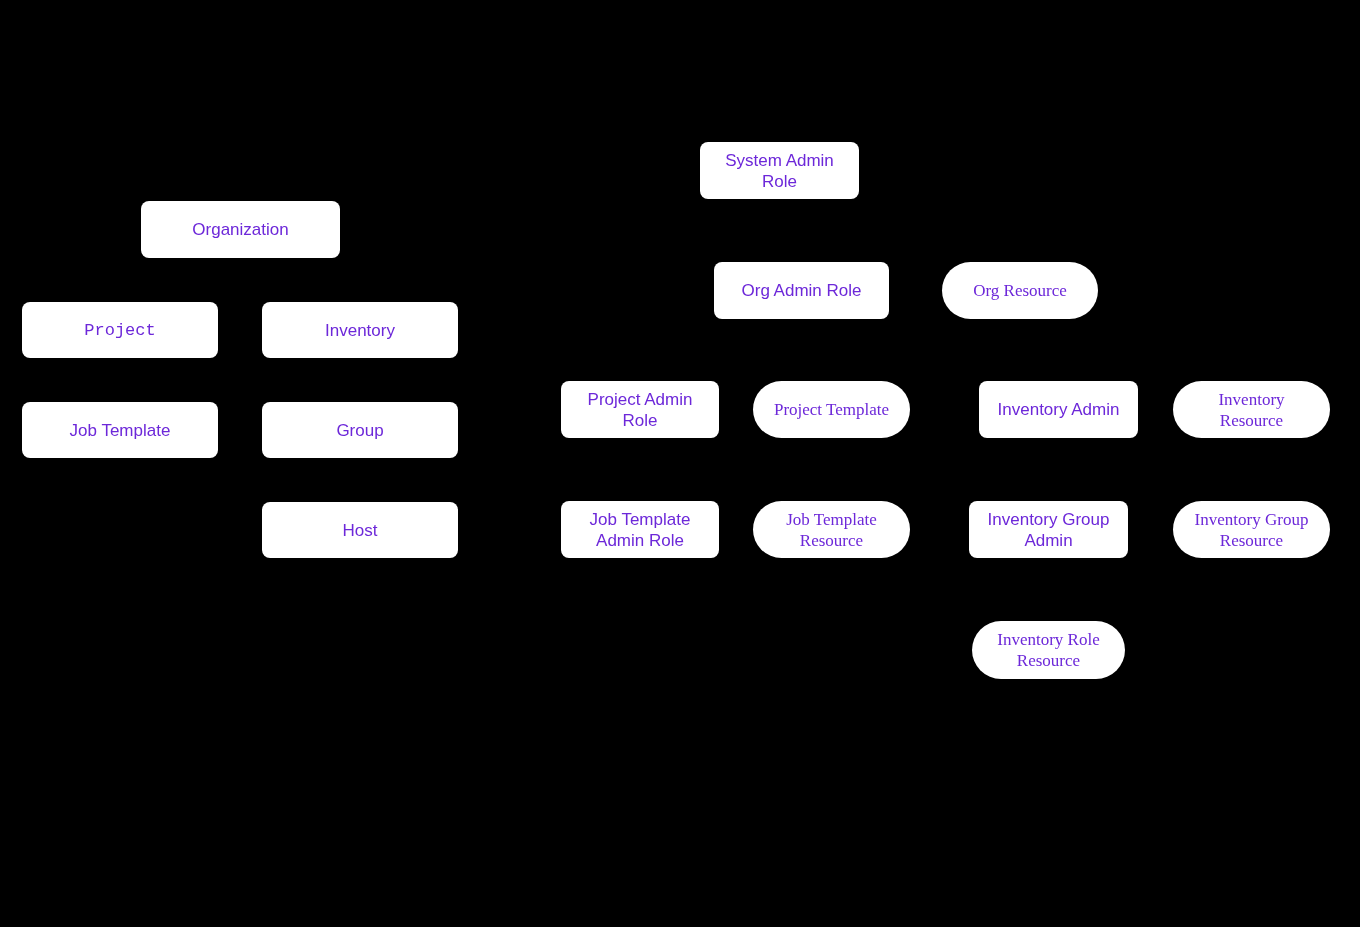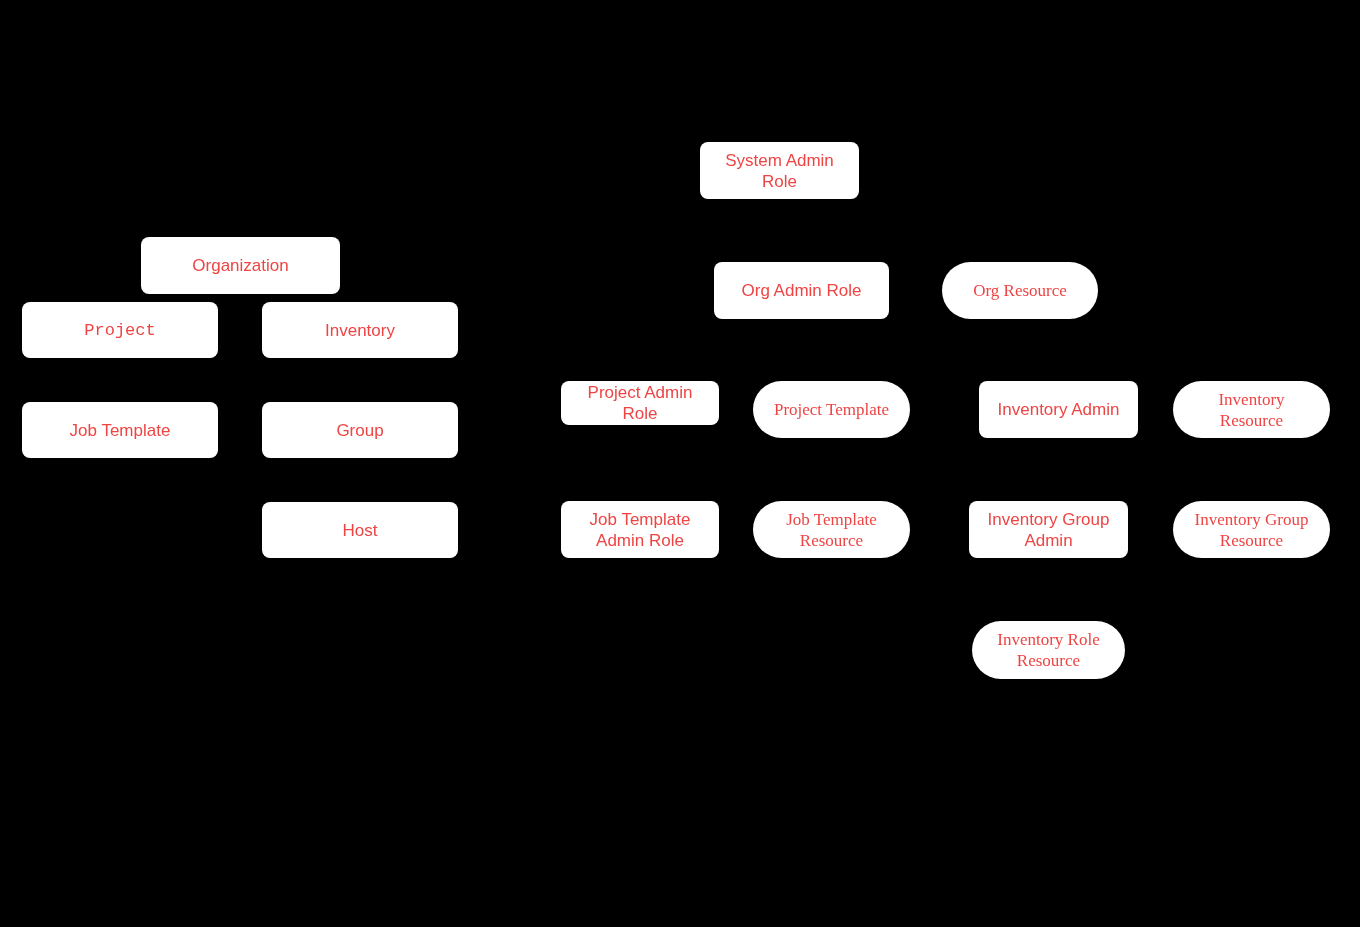--- a/index.html
+++ b/index.html
@@ -11,21 +11,21 @@
     position: relative;
     width: 1360px;
     height: 927px;
     background: #000000;
     overflow: hidden;
     font-family: "Liberation Sans", sans-serif;
   }
   .node {
     position: absolute;
     background: #ffffff;
-    color: #ef4444;
+    color: #6d28d9;
     display: flex;
     align-items: center;
     justify-content: center;
     text-align: center;
     font-size: 17px;
     line-height: 21px;
     white-space: pre-line;
     box-sizing: border-box;
     padding: 2px 6px;
   }
@@ -35,21 +35,21 @@
   .stadium {
     border-radius: 29px;
     font-family: Liberation Serif, serif;
   }
 </style>
 </head>
 <body>
 
 <div class="canvas">
 
-  <div class="node rect" style="left:141px; top:201px; width:199px; height:57px;margin-top:36px;">
+  <div class="node rect" style="left:141px; top:201px; width:199px; height:57px;">
     <span>Organization</span>
   </div>
 
   <div class="node rect" style="left:22px; top:302px; width:196px; height:56px;font-family:Liberation Mono, monospace;">
     <span>Project</span>
   </div>
 
   <div class="node rect" style="left:262px; top:302px; width:196px; height:56px;">
     <span>Inventory</span>
   </div>
@@ -72,21 +72,21 @@
   </div>
 
   <div class="node rect" style="left:700px; top:262px; width:175px; height:57px;margin-left:14px;">
     <span>Org Admin Role</span>
   </div>
 
   <div class="node stadium" style="left:942px; top:262px; width:156px; height:57px;">
     <span>Org Resource</span>
   </div>
 
-  <div class="node rect" style="left:561px; top:381px; width:158px; height:44px;">
+  <div class="node rect" style="left:561px; top:381px; width:158px; height:57px;">
     <span>Project Admin
 Role</span>
   </div>
 
   <div class="node stadium" style="left:753px; top:381px; width:157px; height:57px;">
     <span>Project Template</span>
   </div>
 
   <div class="node rect" style="left:969px; top:381px; width:159px; height:57px;margin-left:10px;">
     <span>Inventory Admin</span>

